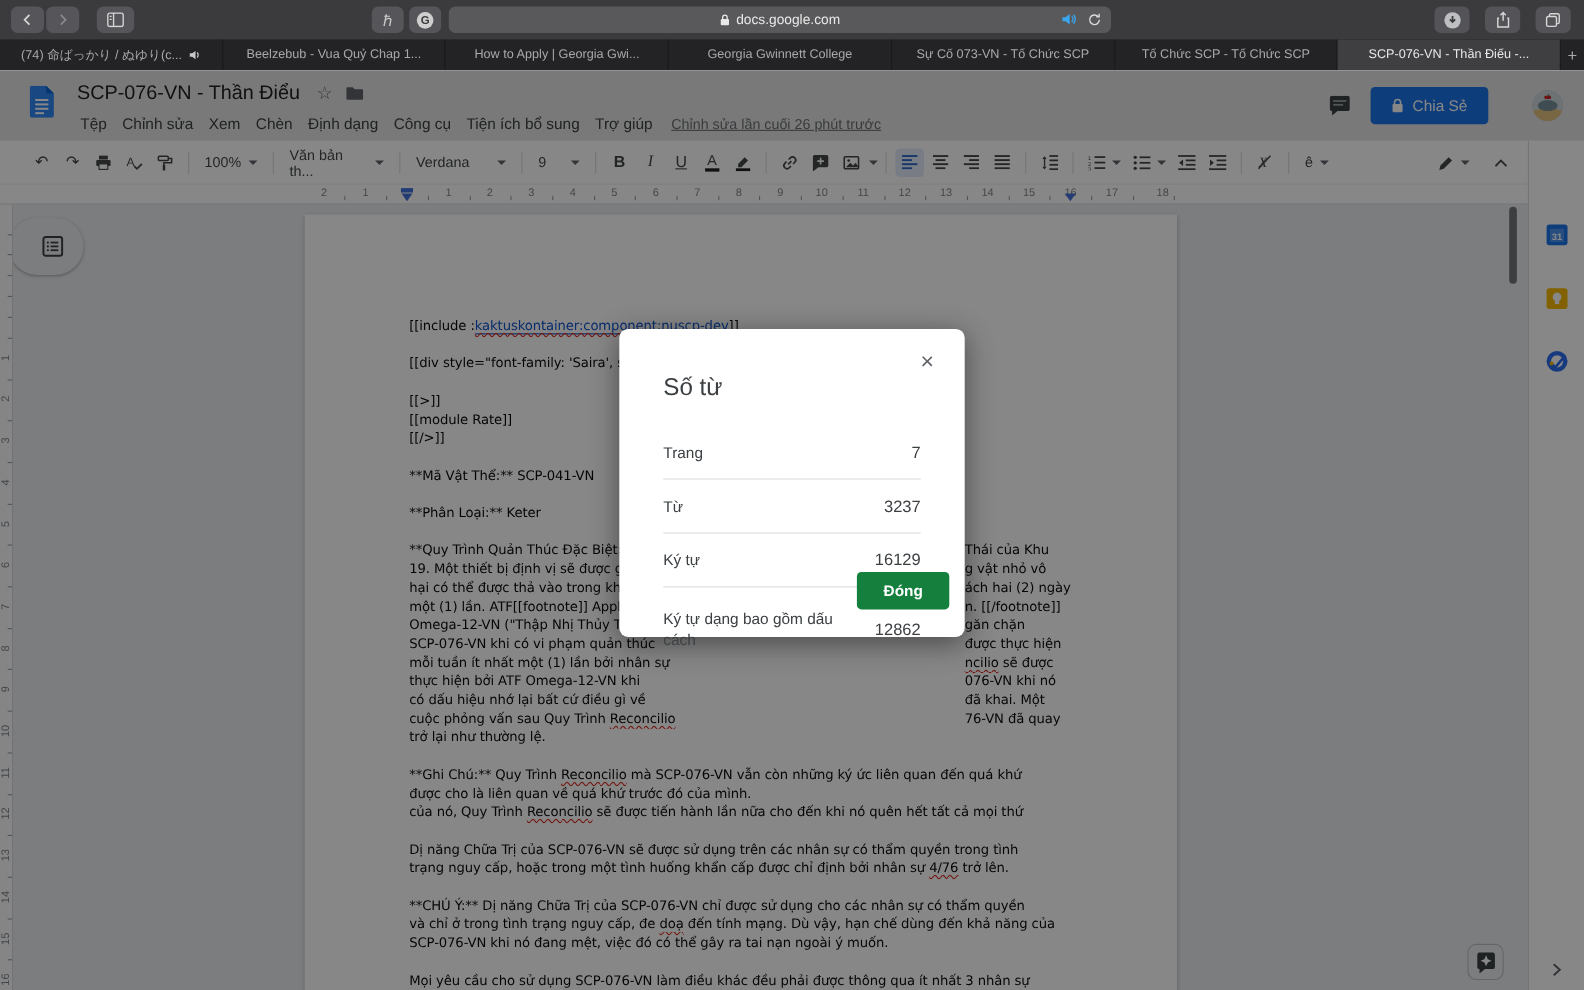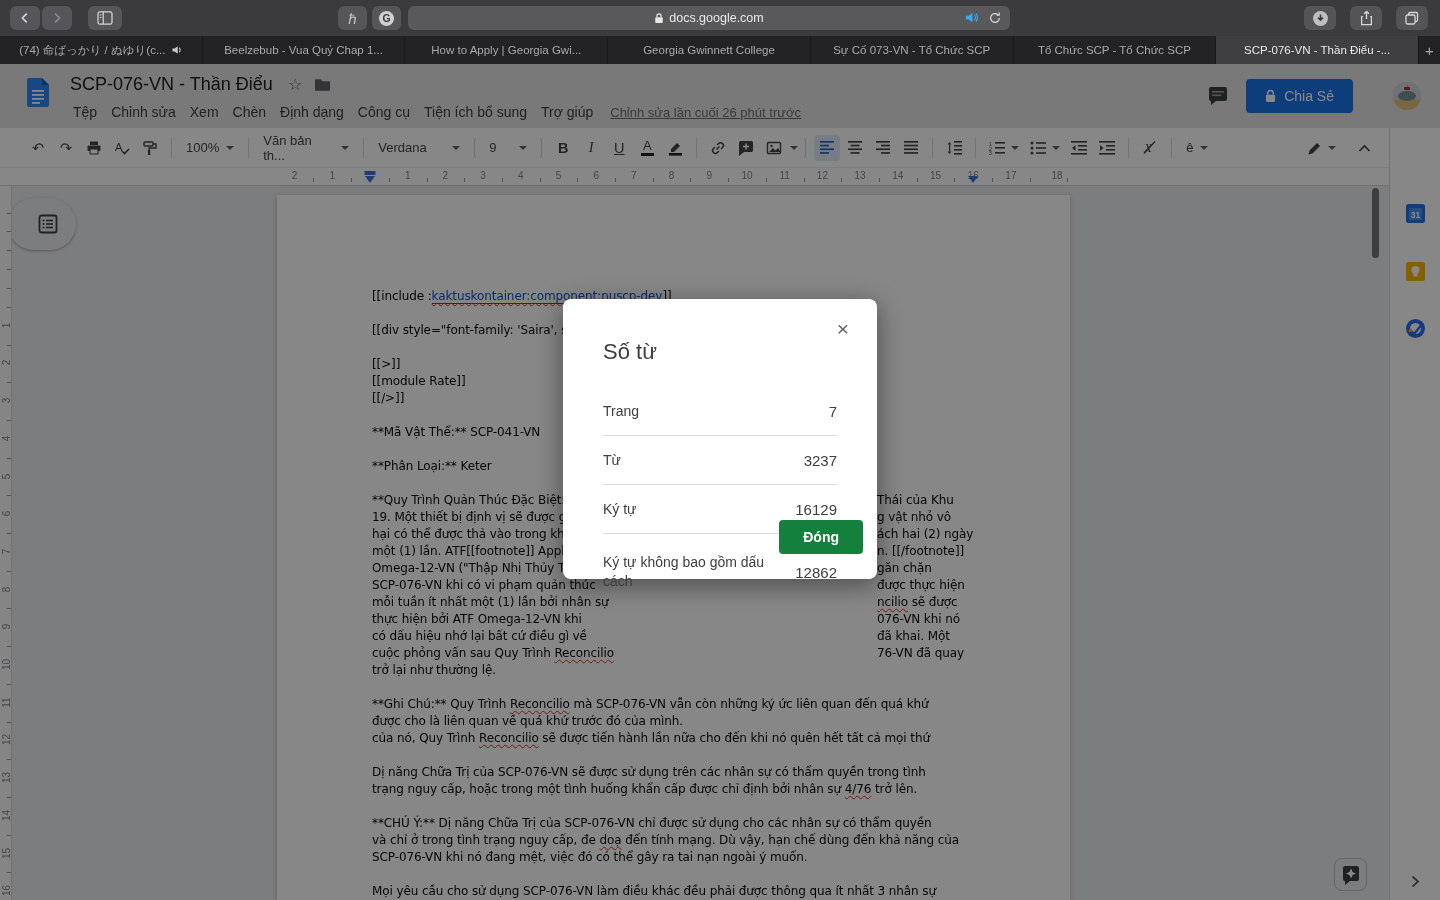--- a/index.html
+++ b/index.html
@@ -688,18 +688,18 @@
       </div>
       <div class="wc-row">
         <div class="wc-label">Từ</div>
         <div class="wc-value">3237</div>
       </div>
       <div class="wc-row">
         <div class="wc-label">Ký tự</div>
         <div class="wc-value">16129</div>
       </div>
       <div class="wc-row">
-        <div class="wc-label">Ký tự không bao gồm dấu cách</div>
+        <div class="wc-label">Ký tự dạng bao gồm dấu cách</div>
         <div class="wc-value">12862</div>
       </div>
     </div>
   <button class="wc-btn">Đóng</button>
 </div>
 
 </body></html>

